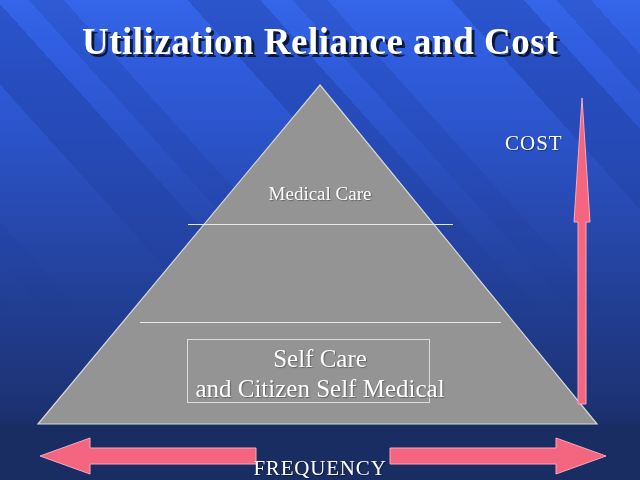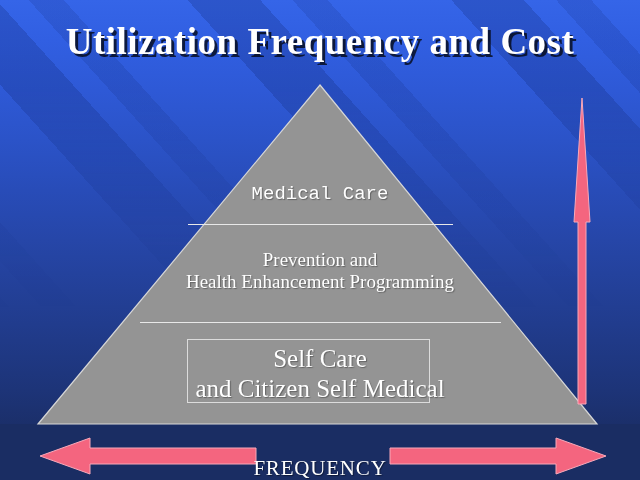--- a/index.html
+++ b/index.html
@@ -82,21 +82,21 @@
     pointer-events: none;
   }
   .pyr-text {
     position: absolute;
     width: 640px;
     text-align: center;
     color: #ffffff;
     text-shadow: 1px 1px 1px rgba(60,60,60,0.55);
     line-height: 1.18;
   }
-  #tier1-label { top: 183px; font-size: 19px; font-family: Liberation Mono, monospace; }
+  #tier1-label { top: 183px; font-size: 19px; }
   #tier2-label { top: 249px; font-size: 19px; }
   #tier3-label { top: 344px; font-size: 25px; }
 
   .divider {
     position: absolute;
     height: 1px;
     background: #e8e8e8;
   }
   #div1 { left: 188px; top: 224px; width: 265px; }
   #div2 { left: 140px; top: 322px; width: 361px; }
@@ -149,44 +149,41 @@
 </style>
 </head>
 <body>
 
 <div id="slide">
 
   <div class="bg-base"></div>
   <div class="bg-stripes"></div>
   <div class="bg-bottom-band"></div>
 
-  <div id="title">Utilization Frequency and Cost</div>
+  <div id="title">Utilization Reliance and Cost</div>
 
   <svg id="pyramid-wrap" viewBox="0 0 640 480" width="640" height="480">
     <polygon points="320,85 597,424 38,424" fill="#949494" stroke="#d7d7d7" stroke-width="1.2"></polygon>
   </svg>
 
   <div class="divider" id="div1"></div>
   <div class="divider" id="div2"></div>
 
   <div class="pyr-text" id="tier1-label">
     <span>Medical Care</span>
   </div>
 
-  <div class="pyr-text" id="tier2-label">
-    <div>Prevention and</div>
-    <div>Health Enhancement Programming</div>
-  </div>
 
   <div id="selfcare-box"></div>
   <div class="pyr-text" id="tier3-label">
     <div>Self Care</div>
     <div>and Citizen Self Medical</div>
   </div>
 
+  <div id="cost-label">COST</div>
   <svg id="cost-arrow" viewBox="0 0 34 310" width="34" height="310">
     <polygon points="17,2 25,126 21,126 21,308 13,308 13,126 9,126" fill="#f4657f" stroke="#f8a9ba" stroke-width="1"></polygon>
   </svg>
 
   <svg id="freq-arrow-left" viewBox="0 0 220 40" width="220" height="40">
     <polygon points="2,20 52,2 52,12 218,12 218,28 52,28 52,38" fill="#f4657f" stroke="#f8a9ba" stroke-width="1"></polygon>
   </svg>
   <div id="freq-label">FREQUENCY</div>
   <svg id="freq-arrow-right" viewBox="0 0 220 40" width="220" height="40">
     <polygon points="218,20 168,2 168,12 2,12 2,28 168,28 168,38" fill="#f4657f" stroke="#f8a9ba" stroke-width="1"></polygon>

